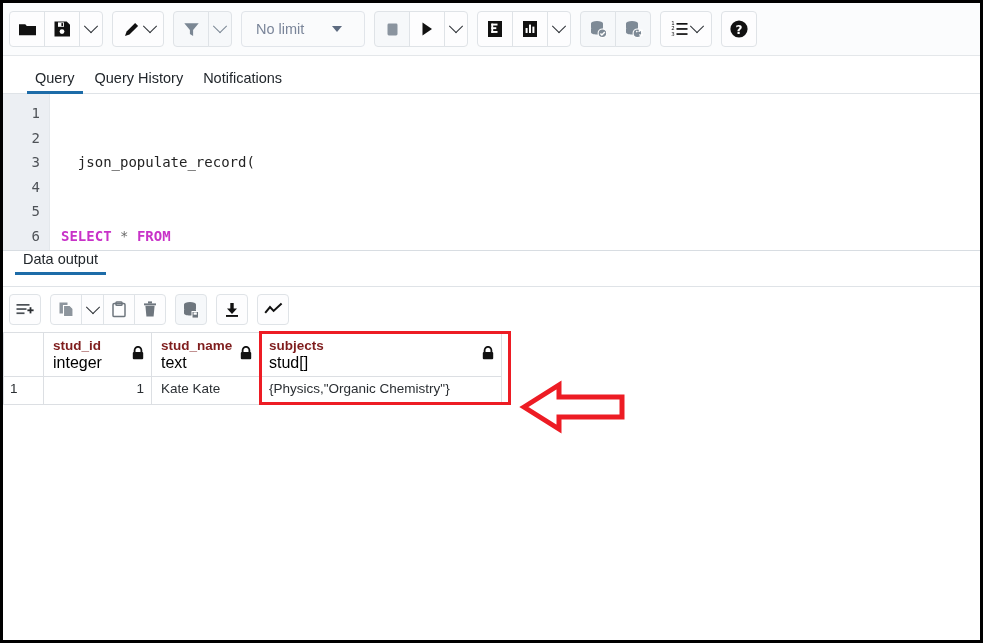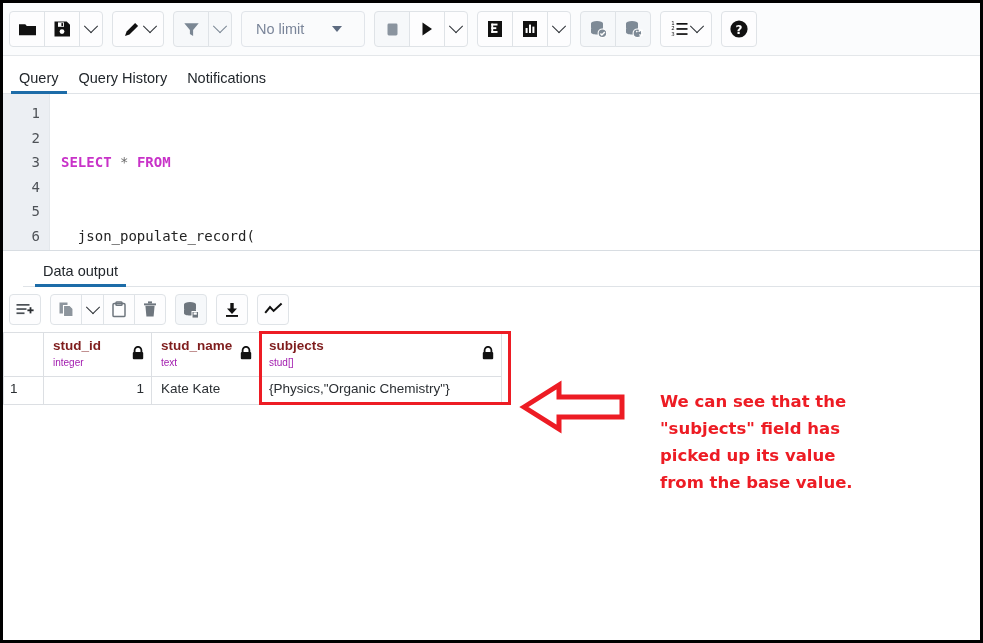--- a/index.html
+++ b/index.html
@@ -87,21 +87,21 @@
     border-top: 6px solid #5d6b80;
     margin-left: 12px;
   }
 
   
   .tabbar {
     height: 38px;
     border-bottom: 1px solid #dfe3e7;
     display: flex;
     align-items: flex-end;
-    padding-left: 6px;
+    padding-left: 22px;
     background: #ffffff;
     box-sizing: border-box;
   }
   .tab {
     font-size: 14.5px;
     color: #22272c;
     padding: 0 10px 7px 10px;
     cursor: pointer;
     position: relative;
   }
@@ -153,25 +153,24 @@
   .code .line { height: 24.5px; }
   .kw   { color: #c832c8; font-weight: bold; }
   .plain{ color: #232323; }
   .star { color: #6a6a6a; }
 
   
   .out-tabbar {
     height: 36px;
     border-bottom: 1px solid #dfe3e7;
     display: flex;
-    align-items: flex-end;
+    align-items: flex-start;
     padding-left: 10px;
     background: #ffffff;
     box-sizing: border-box;
-    margin-left: 20px;
   }
   .out-toolbar {
     height: 45px;
     background: #ffffff;
     display: flex;
     align-items: center;
     padding: 0 6px;
     box-sizing: border-box;
   }
   .out-toolbar .tbtn { height: 31px; min-width: 32px; }
@@ -212,22 +211,22 @@
   }
   th.colh .cname {
     font-weight: bold;
     font-size: 13.5px;
     color: #7f1d1d;
     display: block;
     line-height: 17px;
   }
   th.colh .ctype {
     font-weight: normal;
-    font-size: 10px;
-    color: #a21caf;
+    font-size: 16px;
+    color: #000000;
     display: block;
     line-height: 17px;
   }
   th.colh .lock {
     position: absolute;
     right: 7px;
     top: 13px;
   }
   td.cell {
     height: 28px;
@@ -437,22 +436,22 @@
   <div class="editor">
     <div class="gutter">
       <div class="ln">1</div>
       <div class="ln">2</div>
       <div class="ln">3</div>
       <div class="ln">4</div>
       <div class="ln">5</div>
       <div class="ln">6</div>
     </div>
     <div class="code">
+      <div class="line"><span class="plain">  json_populate_record(</span></div>
       <div class="line"><span class="kw">SELECT</span><span class="star"> * </span><span class="kw">FROM</span></div>
-      <div class="line"><span class="plain">  json_populate_record(</span></div>
       
       
       
       
     </div>
   </div>
 
   <div class="out-tabbar">
     <div class="tab active">
       <span>Data output</span>
@@ -591,18 +590,14 @@
 
     <div class="redbox" style="left:256px; top:-1px; width:252px; height:74px;"></div>
   </div>
 
   <span class="arrow-left" style="left:516px; top:376px;">
     <svg width="108" height="56" viewBox="0 0 108 56">
       <path d="M5 28 L40 6 L40 18 L103 18 L103 38 L40 38 L40 50 Z" fill="#ffffff" stroke="#ed1c24" stroke-width="5" stroke-linejoin="miter"></path>
     </svg>
   </span>
 
-  <div class="annot" style="left:657px; top:385px; width:310px;">We can see that the
-"subjects" field has
-picked up its value
-from the base value.</div>
 
 </div>
 
 </body></html>

